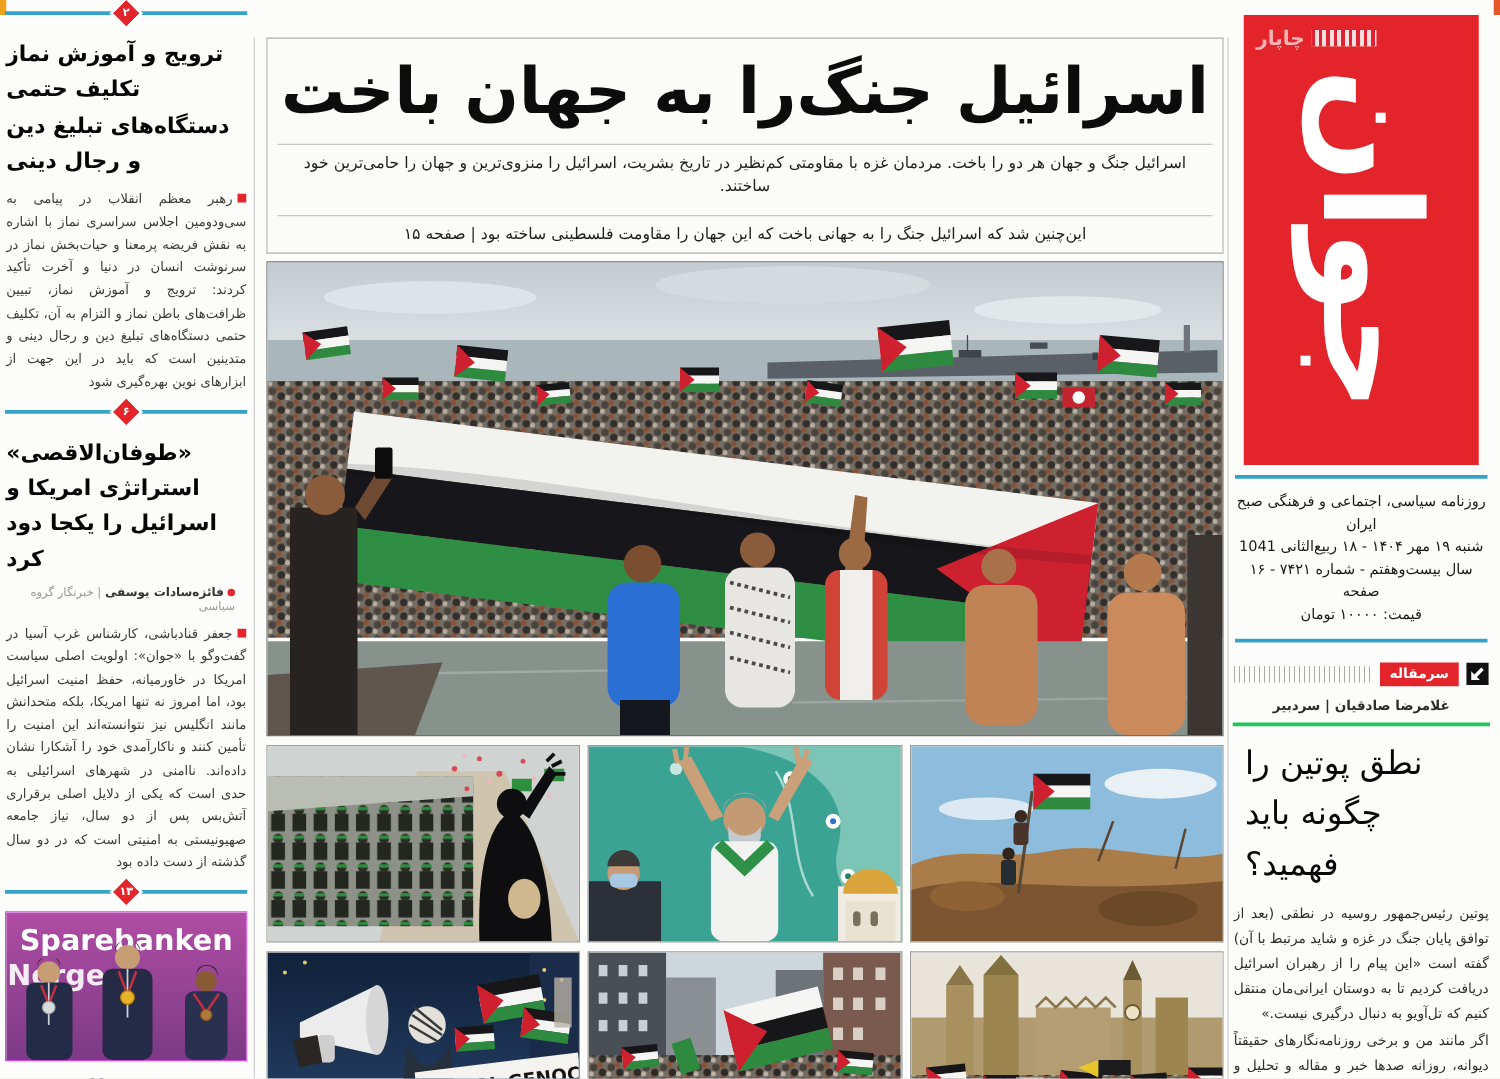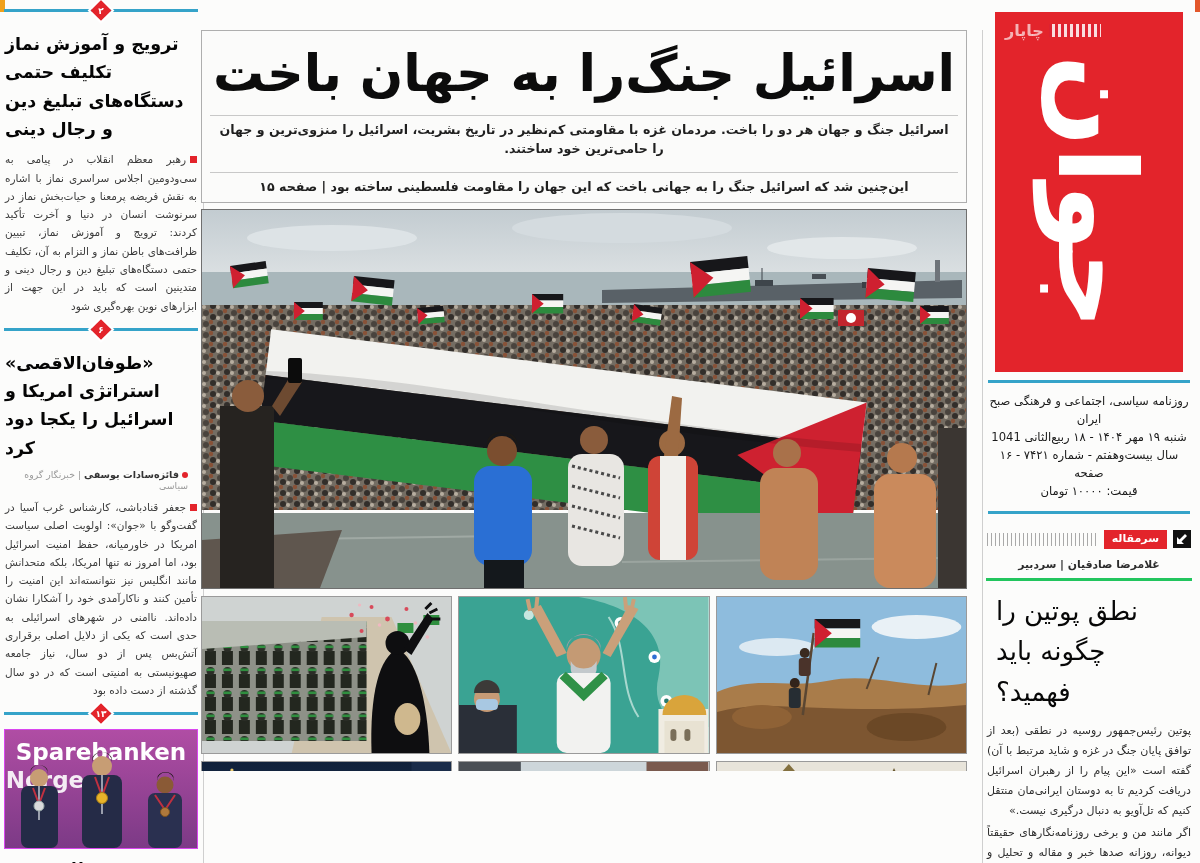--- a/index.html
+++ b/index.html
@@ -3,40 +3,40 @@
 <meta charset="utf-8">
 <style>
   *{box-sizing:border-box;margin:0;padding:0}
   html,body{background:#e9e9e9}
   body{font-family:"DejaVu Sans","Liberation Sans",sans-serif}
   .page{position:relative;width:1200px;height:863px;background:#fcfcfb;overflow:hidden;direction:rtl;margin:0 auto}
   .vrule{position:absolute;top:30px;bottom:0;width:1px;background:#cfcfcf}
   .corner-mark{position:absolute;background:#f0a11c}
   
   .col-left{position:absolute;left:4px;top:0;width:194px;height:863px;overflow:hidden}
-  .col-center{position:absolute;left:201px;top:0;width:766px;height:771px;overflow:hidden}
+  .col-center{position:absolute;left:213px;top:0;width:766px;height:863px;overflow:hidden}
   .col-right{position:absolute;right:8px;top:0;width:206px;height:863px;overflow:hidden}
   
   .sb-divider{position:relative;height:20px;margin:2px 0 4px}
   .sb-divider .line{position:absolute;left:0;right:0;top:7px;height:3px;background:#35a3c9}
   .sb-divider .diamond{position:absolute;right:50%;top:1px;width:15px;height:15px;background:#e3242b;transform:translateX(50%) rotate(45deg);outline:2px solid #fff}
   .sb-divider .diamond i{position:absolute;inset:0;display:flex;align-items:center;justify-content:center;transform:rotate(-45deg);color:#fff;font-size:9px;font-weight:bold;font-style:normal}
   .sb-divider .flower{position:absolute;left:-12px;top:-3px;color:#f0a71f;font-size:15px;line-height:1}
   .sb-title{font-size:17.5px;font-weight:bold;color:#050505;text-align:left;line-height:1.62;margin:8px 1px 7px}
   .sb-title.small{font-size:16.5px}
   .sb-body{font-size:10.5px;line-height:1.74;text-align:justify;color:#3b3b3b;padding:0 1px;margin-bottom:6px}
   .red-sq{display:inline-block;width:7px;height:7px;background:#e3242b;margin-left:4px}
   .byline{font-size:9.3px;color:#999;margin:2px 0 7px;padding-right:10px}
   .byline .dot{display:inline-block;width:6px;height:6px;border-radius:50%;background:#e3242b;margin-left:3px}
   .byline b{color:#333;font-size:9.6px}
   .sb-photo{border:1px solid #d946ef;line-height:0;margin:4px 0 2px}
   
   .head-box{border:1px solid #aeaeae;background:#fbfbfa;text-align:center;margin-top:30px;padding:10px 8px 0}
   .head-box h1{font-size:51px;font-weight:bold;color:#0c0c0c;line-height:1.3;letter-spacing:-1px}
-  .deck{border-top:1px solid #c8c8c8;margin-top:8px;padding:5px 4px;font-size:12.6px;font-weight:bold;color:#1f1f1f;text-align:center;line-height:1.5}
+  .deck{border-top:1px solid #c8c8c8;margin-top:8px;padding:5px 4px;font-size:12.6px;font-weight:normal;color:#1f1f1f;text-align:center;line-height:1.5}
   .main-photo-wrap{position:relative;margin-top:6px;border:1px solid #6f6f6f;line-height:0}
   .photo-row{display:flex;gap:6px;margin-top:7px}
   .photo-row .ph{flex:1;border:1px solid #9a9a9a;line-height:0;background:#fff}
   
   .logo-box{position:relative;width:188px;height:360px;background:#e3242b;margin:12px auto 0}
   .logo-box svg{display:block}
   .watermark{position:absolute;top:9px;left:10px;display:flex;align-items:center;gap:5px;direction:ltr}
   .watermark .bars{width:52px;height:13px;background:#fff;opacity:.85;background-image:repeating-linear-gradient(90deg,#d23 0 3px,#fff 3px 6px)}
   .watermark .wm-txt{color:rgba(255,255,255,.65);font-size:16px;font-weight:bold}
   .cyan-rule{height:3px;background:#35a3c9;margin:8px 2px}

